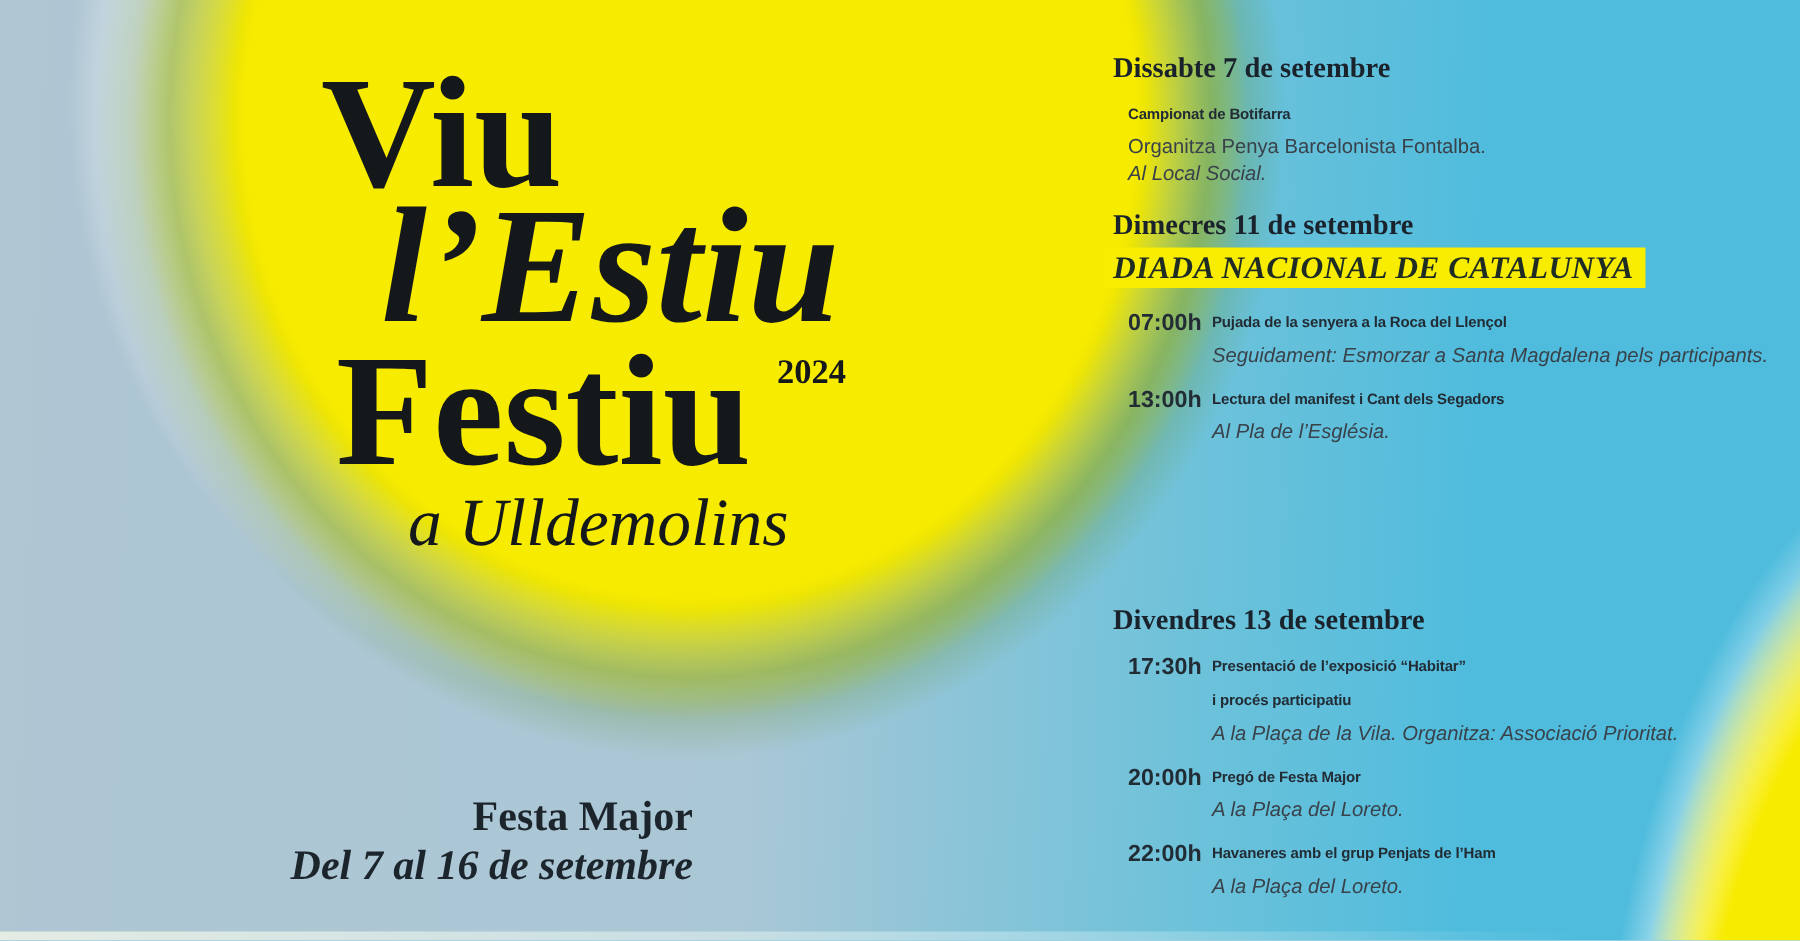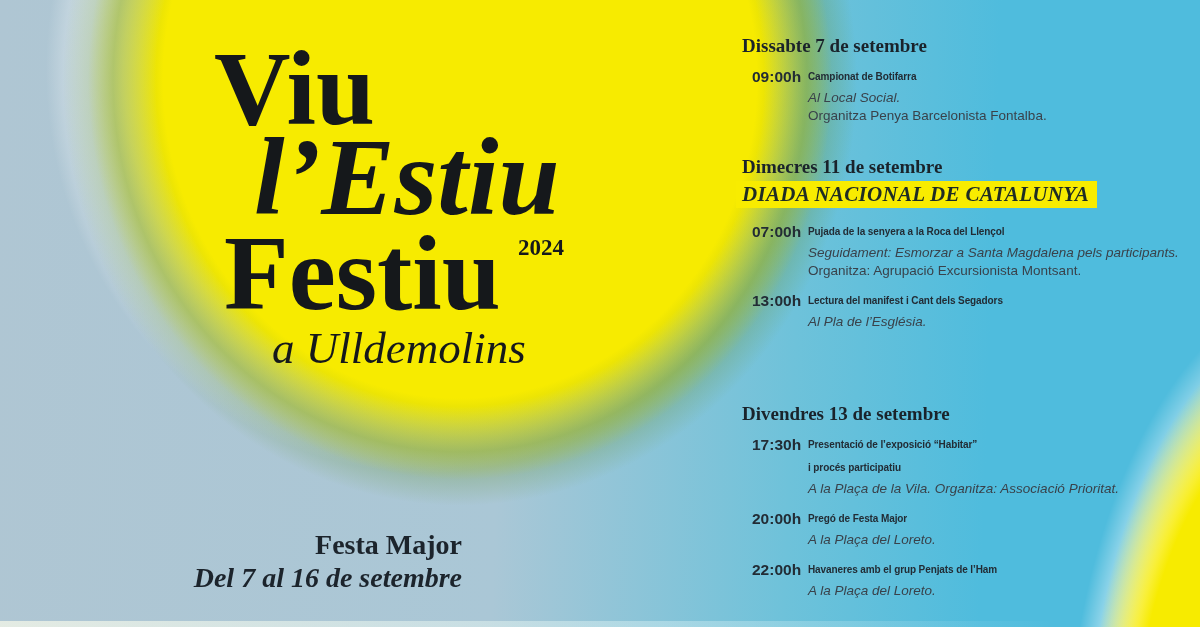--- a/index.html
+++ b/index.html
@@ -34,21 +34,21 @@
 
   
   .footer-block{position:absolute;left:150px;top:528px;width:312px;text-align:right;
     color:#1c242c;font-family:"Liberation Serif",serif;}
   .f-line1{font-size:28px;font-weight:700;line-height:34px;}
   .f-line2{font-size:28px;font-style:italic;font-weight:600;line-height:32px;}
 
   
   .schedule{position:absolute;left:742px;top:0;width:440px;height:445px;}
   .sec{position:absolute;left:0;width:440px;}
-  .sec1{top:34px;} .sec2{top:155px;} .sec3{top:402px;}
+  .sec1{top:34px;} .sec2{top:139px;} .sec3{top:402px;}
   .day-heading{margin:0 0 8px 0;font-family:"Liberation Serif",serif;font-weight:700;
     font-size:19px;line-height:24px;color:#1a232b;}
   .sec2 .day-heading{margin-bottom:2px;}
   .highlight{display:inline-block;background:#f8ec00;color:#1f2c24;
     font-family:"Liberation Serif",serif;font-weight:700;font-style:italic;
     font-size:21px;line-height:24px;letter-spacing:0.3px;
     padding:1px 8px 2px 6px;margin:0 0 13px -6px;}
   .event{display:flex;padding-left:10px;margin-bottom:10px;}
   .event-time{flex:0 0 56px;width:56px;font-weight:700;font-size:15.5px;line-height:21px;color:#222c35;}
   .event-text{flex:1;}
@@ -72,40 +72,38 @@
   <div class="footer-block">
     <div class="f-line1">Festa Major</div>
     <div class="f-line2">Del 7 al 16 de setembre</div>
   </div>
 
   <div class="schedule">
 
     <div class="sec sec1">
       <h2 class="day-heading">Dissabte 7 de setembre</h2>
       <div class="event">
-        <div class="event-time">09:00h</div>
         <div class="event-text">
           <div class="event-title">Campionat de Botifarra</div>
+          <div class="event-detail">Organitza Penya Barcelonista Fontalba.</div>
           <div class="event-detail it">Al Local Social.</div>
-          <div class="event-detail">Organitza Penya Barcelonista Fontalba.</div>
         </div>
       </div>
     </div>
 
     <div class="sec sec2">
       <h2 class="day-heading">Dimecres 11 de setembre</h2>
       <div>
         <span class="highlight">DIADA NACIONAL DE CATALUNYA</span>
       </div>
       <div class="event">
         <div class="event-time">07:00h</div>
         <div class="event-text">
           <div class="event-title">Pujada de la senyera a la Roca del Llençol</div>
           <div class="event-detail it">Seguidament: Esmorzar a Santa Magdalena pels participants.</div>
-          <div class="event-detail">Organitza: Agrupació Excursionista Montsant.</div>
         </div>
       </div>
       <div class="event">
         <div class="event-time">13:00h</div>
         <div class="event-text">
           <div class="event-title">Lectura del manifest i Cant dels Segadors</div>
           <div class="event-detail it">Al Pla de l’Església.</div>
         </div>
       </div>
     </div>

